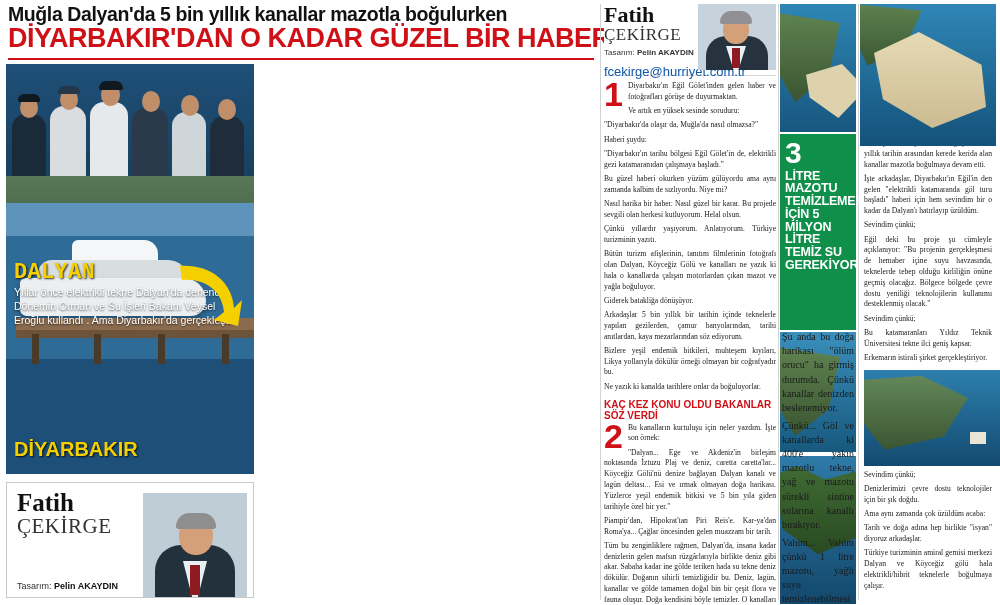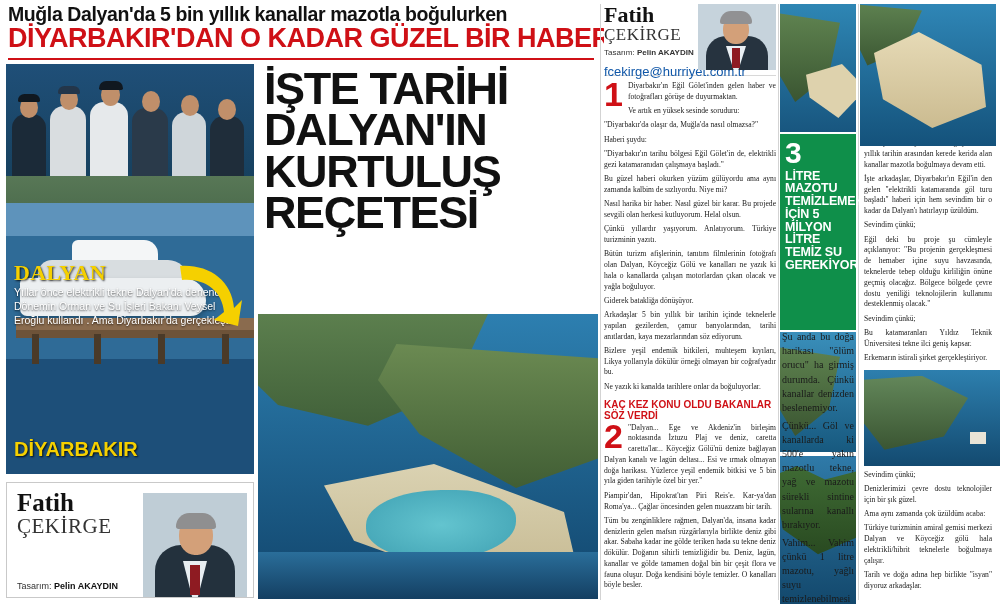--- a/index.html
+++ b/index.html
@@ -87,21 +87,21 @@
     position: absolute; left: 0; top: 0; width: 248px; height: 112px;
     background: linear-gradient(#1f4f78, #17415f);
     overflow: hidden;
   }
   .ph { position: absolute; bottom: 0; border-radius: 14px 14px 0 0; }
   .head { position: absolute; border-radius: 50%; background: #c08f6a; }
   .cap { position: absolute; border-radius: 8px 8px 2px 2px; }
 
   .tag-dalyan {
     position: absolute; left: 8px; top: 196px;
-    font-family: Liberation Serif, serif; font-weight: bold;
+    font-family: Liberation Mono, monospace; font-weight: bold;
     font-size: 22px; color: #f5d000; letter-spacing: .3px;
     text-shadow: 1px 1px 2px rgba(0,0,0,.8);
   }
   .cap-left {
     position: absolute; left: 8px; top: 222px; width: 232px;
     font-family: "Liberation Sans", sans-serif; font-size: 10.5px;
     color: #ffffff; line-height: 1.32;
     text-shadow: 0 1px 2px rgba(0,0,0,.7);
   }
   .tag-diyarbakir {
@@ -410,38 +410,20 @@
     <div class="by-photo">
       <div class="bp-bg"></div>
       <div class="bp-suit"></div>
       <div class="bp-shirt"></div>
       <div class="bp-tie"></div>
       <div class="bp-head"></div>
       <div class="bp-hair"></div>
     </div>
   </div>
 
-  <div class="center-col">
-    <div class="title-wrap">
-      <div class="big-title">
-        <div>İŞTE TARİHİ</div>
-        <div>DALYAN'IN</div>
-        <div>KURTULUŞ</div>
-        <div>REÇETESİ</div>
-      </div>
-    </div>
-    <div class="aerial">
-      <div class="ae-sea"></div>
-      <div class="ae-land1"></div>
-      <div class="ae-land2"></div>
-      <div class="ae-sand"></div>
-      <div class="ae-lagoon"></div>
-      <div class="ae-strip"></div>
-    </div>
-  </div>
 
   <div class="vsep" style="left:600px;"></div>
   <div class="vsep" style="left:778px;"></div>
   <div class="vsep" style="left:858px;"></div>
 
   <div class="col-fatih">
     <div class="f-head">
       <div class="f-name">Fatih</div>
       <div class="f-sur">ÇEKİRGE</div>
       <div class="f-credit">
@@ -462,31 +444,32 @@
     <div class="body-text" style="margin-top:5px;">
       <div class="numbig">1</div>
       <p>Diyarbakır'ın Eğil Gölet'inden gelen haber ve fotoğrafları görüşe de duyurmaktan.</p>
       <p>Ve artık en yüksek sesinde soruduru:</p>
       <p>"Diyarbakır'da olaşır da, Muğla'da nasıl olmazsa?"</p>
       <p>Haberi şuydu:</p>
       <p>"Diyarbakır'ın tarihu bölgesi Eğil Gölet'in de, elektrikli gezi katamaranıdan çalışmaya başladı."</p>
       <p>Bu güzel haberi okurken yüzüm gülüyordu ama aynı zamanda kalbim de sızlıyordu. Niye mi?</p>
       <p>Nasıl harika bir haber. Nasıl güzel bir karar. Bu projede sevgili olan herkesi kutluyorum. Helal olsun.</p>
       <p>Çünkü yıllardır yaşıyorum. Anlatıyorum. Türkiye turizminin yazıtı.</p>
-      <p>Bütün turizm afişlerinin, tanıtım filmlerinin fotoğrafı olan Dalyan, Köyceğiz Gölü ve kanalları ne yazık ki hala o kanallarda çalışan motorlardan çıkan olacak ve yağla boğuluyor.</p>
+      <p>Bütün turizm afişlerinin, tanıtım filmlerinin fotoğrafı olan Dalyan, Köyceğiz Gölü ve kanalları ne yazık ki hala o kanallarda çalışan motorlardan çıkan mazot ve yağla boğuluyor.</p>
       <p>Giderek batakliğa dönüşüyor.</p>
       <p>Arkadaşlar 5 bin yıllık bir tarihin içinde teknelerle yapılan gezilerden, çamur banyolarından, tarihi anıtlardan, kaya mezarlarından söz ediyorum.</p>
       <p>Bizlere yeşil endemik bitkileri, muhteşem kıyıları, Likya yollarıyla dökülür örneği olmayan bir coğrafyadır bu.</p>
       <p>Ne yazık ki kanalda tarihlere onlar da boğuluyorlar.</p>
     </div>
 
     <div class="sub-red">KAÇ KEZ KONU OLDU BAKANLAR SÖZ VERDİ</div>
 
     <div class="body-text">
       <div class="numbig">2</div>
+      <p>Bu kanalların kurtuluşu için neler yazdım. İşte son örnek:</p>
       <p>"Dalyan... Ege ve Akdeniz'in birleşim noktasında İztuzu Plaj ve deniz, caretta caretta'lar... Köyceğiz Gölü'nü denize bağlayan Dalyan kanalı ve lagün deltası... Esi ve ırmak olmayan doğa harikası. Yüzlerce yeşil endemik bitkisi ve 5 bin yıla giden tarihiyle özel bir yer."</p>
       <p>Piampir'dan, Hipokrat'tan Piri Reis'e. Kar-ya'dan Roma'ya... Çağlar öncesinden gelen muazzam bir tarih.</p>
       <p>Tüm bu zenginliklere rağmen, Dalyan'da, insana kadar denizlerin gelen mafsın rüzgârlarıyla birlikte deniz gibi akar. Sabaha kadar ine gölde teriken hada su tekne deniz dökülür. Doğanın sihirli temizliğidir bu. Deniz, lagün, kanallar ve gölde tamamen doğal bin bir çeşit flora ve fauna oluşur. Doğa kendisini böyle temizler. O kanalları böyle besler.</p>
 
     </div>
   </div>
 
   <div class="col-green">
     <div class="photo-top-r">
       <div class="ptr-land"></div>
@@ -527,30 +510,30 @@
         <p>Erkemarın istirali şirket gerçekleştiriyor.</p>
       </div>
 
       <div class="r-photo2">
         <div class="rp2-land"></div>
           <div class="rp2-house"></div>
       </div>
 
       <div class="body-text" style="margin-top:4px;">
         <p>Sevindim çünkü;</p>
-        <p>Denizlerimizi çevre dostu teknolojiler için bir şık güzel.</p>
+        <p>Denizlerimizi çevre dostu teknolojiler için bir şık doğdu.</p>
         <p>Ama aynı zamanda çok üzüldüm acaba:</p>
+        <p>Tarih ve doğa adına hep birlikte "isyan" diyoruz arkadaşlar.</p>
         <p>Türkiye turizminin amiral gemisi merkezi Dalyan ve Köyceğiz gölü hala elektrikli/hibrit teknelerle boğulmaya çalışır.</p>
-        <p>Tarih ve doğa adına hep birlikte "isyan" diyoruz arkadaşlar.</p>
       </div>
     </div>
   </div>
 
   <div style="position:absolute;left:782px;top:330px;width:72px;">
     <div class="body-text" style="font-size:10px;">
       <p>Şu anda bu doğa harikası "ölüm orucu" ha girmiş durumda. Çünkü kanallar denizden beslenemiyor.</p>
-      <p>Çünkü... Göl ve kanallarda ki 500'e yakın mazotlu tekne, yağ ve mazotu sürekli sintine sularına kanallı bırakıyor.</p>
+      <p>Çünkü... Göl ve kanallarda ki 400'e yakın mazotlu tekne, yağ ve mazotu sürekli sintine sularına kanallı bırakıyor.</p>
       <p>Vahim... Vahim çünkü 1 litre mazotu, yağlı suyu temizlenebilmesi için 5 milyon litre temiz suya ihtiyaç olduğunu düşünürsek...</p>
     </div>
     <div class="quote-box">"O kanallar ve eko sistem mazotla boğuluyor arkadaşlar."</div>
   </div>
 
 </div>
 
 </body></html>

